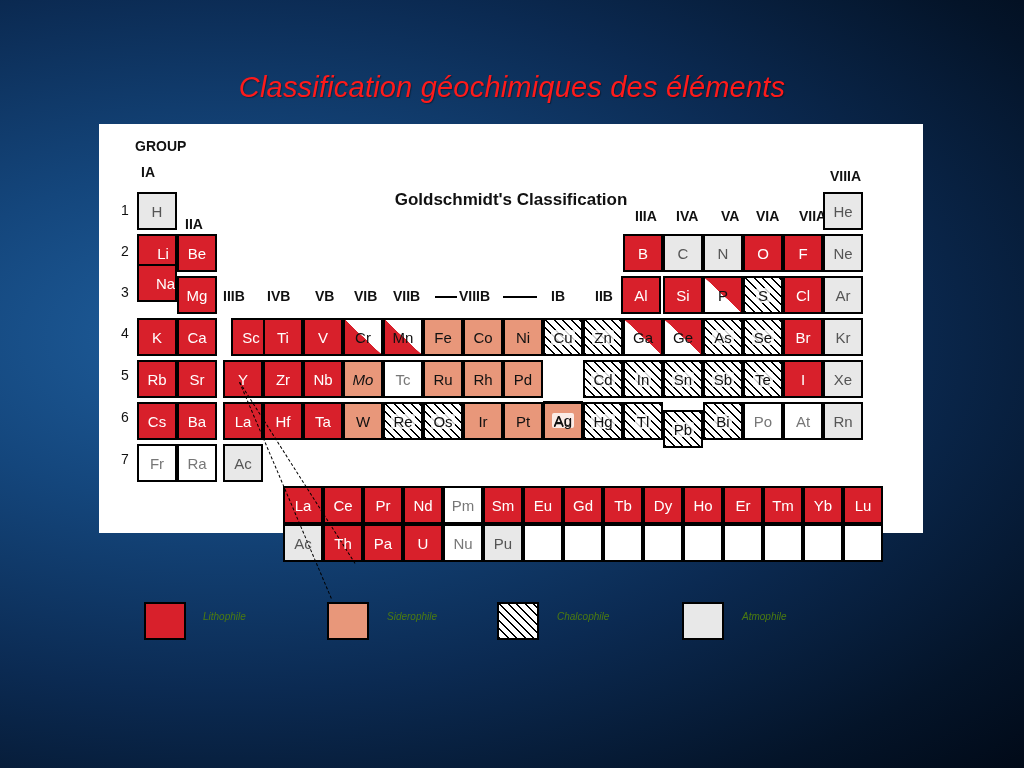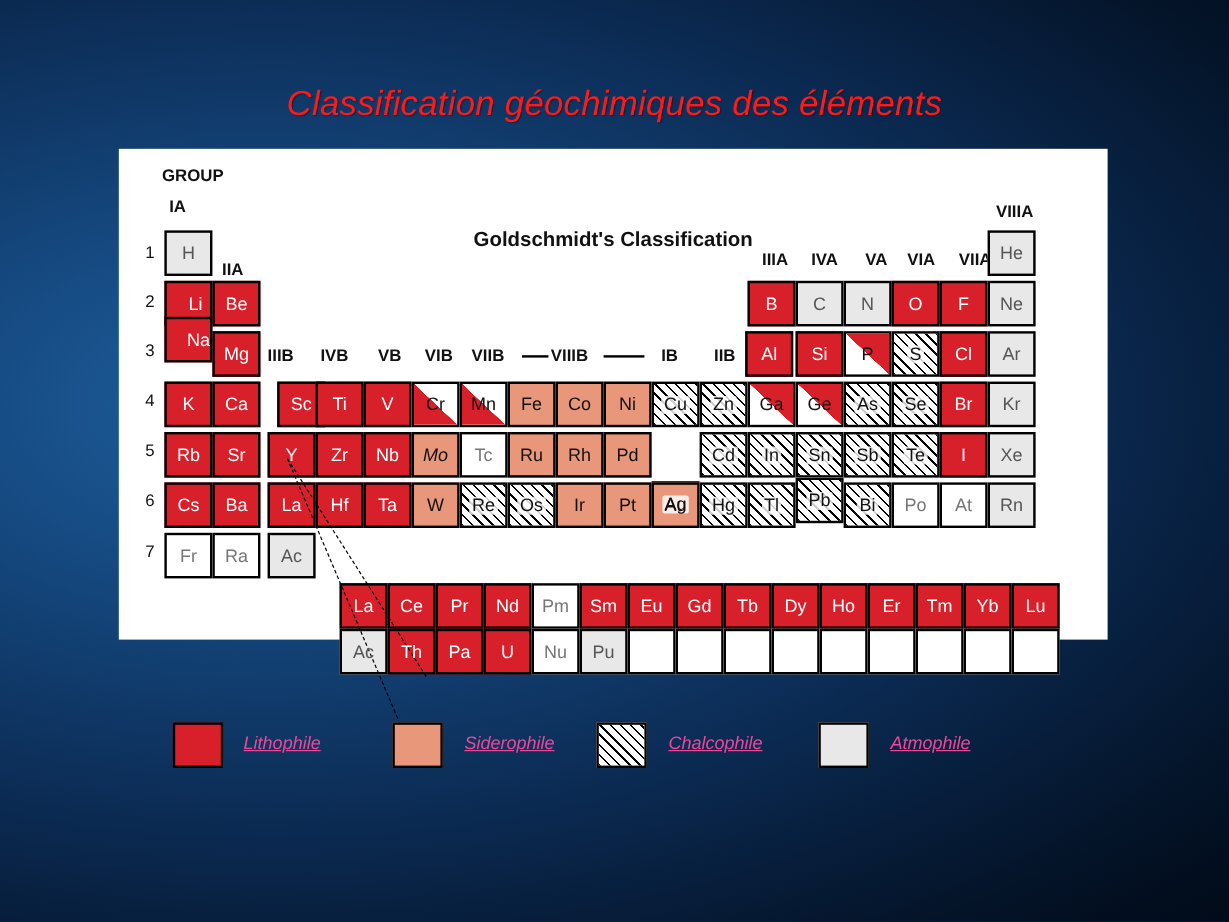--- a/index.html
+++ b/index.html
@@ -132,25 +132,24 @@
   
   .legend-swatch {
     position: absolute;
     width: 42px;
     height: 38px;
     box-sizing: border-box;
     border: 2px solid #000;
   }
   .legend-text {
     position: absolute;
-    font-size: 15px;
+    font-size: 10px;
     font-style: italic;
-    color: #ec4899;
+    color: #4d7c0f;
     white-space: nowrap;
-    text-decoration: underline;
   }
 </style>
 </head>
 <body>
 
 <div id="slide">
 
   <h1 id="slide-title">Classification géochimiques des éléments</h1>
 
   <div id="figure">
@@ -380,21 +379,21 @@
         </div>
         <div class="cell sidero" style="left: 444px; top: 278px;">
           <span>Au</span>
         </div>
         <div class="cell chalco" style="left: 484px; top: 278px;">
           <span>Hg</span>
         </div>
         <div class="cell chalco" style="left: 524px; top: 278px;">
           <span>Tl</span>
         </div>
-        <div class="cell chalco" style="left: 564px; top: 274px; justify-content: center;">
+        <div class="cell chalco" style="left: 564px; top: 286px; justify-content: center;">
           <span>Pb</span>
         </div>
         <div class="cell chalco" style="left: 604px; top: 278px;">
           <span>Bi</span>
         </div>
         <div class="cell white" style="left: 644px; top: 278px;">
           <span>Po</span>
         </div>
         <div class="cell white" style="left: 684px; top: 278px;">
           <span>At</span>

